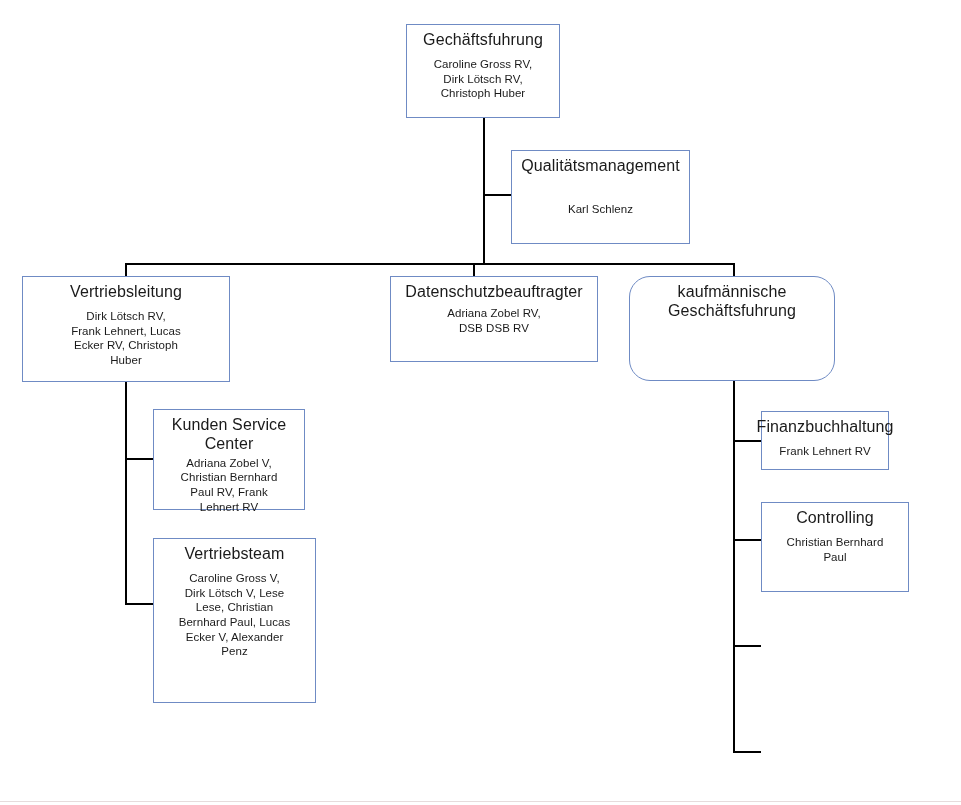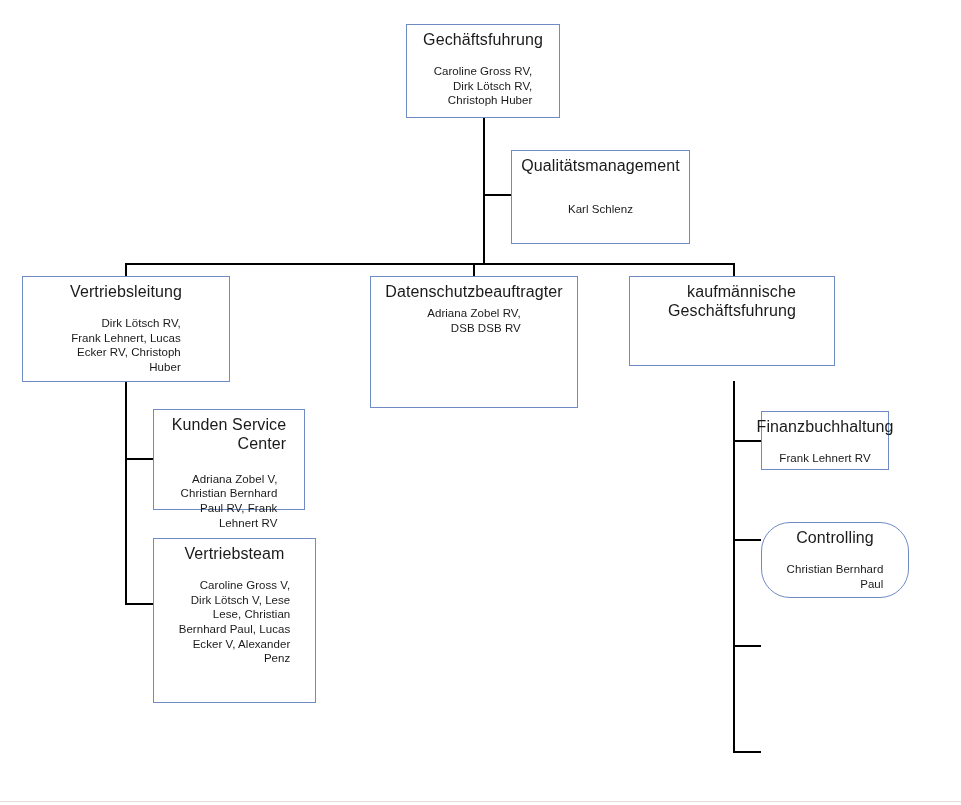--- a/index.html
+++ b/index.html
@@ -19,41 +19,41 @@
     overflow: hidden;
   }
   .node {
     position: absolute;
     box-sizing: border-box;
     border: 1.5px solid #6f8bc4;
     background: #ffffff;
     display: flex;
     flex-direction: column;
     align-items: center;
-    text-align: right;
+    text-align: center;
     padding: 6px 16px;
     z-index: 2;
   }
   .node .title {
     font-size: 16px;
     color: #1a1a1a;
     line-height: 1.18;
     font-weight: 400;
     letter-spacing: 0.1px;
   }
   .node .members {
     font-size: 11.5px;
     color: #1a1a1a;
     line-height: 1.28;
     font-weight: 400;
     letter-spacing: 0.05px;
     white-space: pre-line;
   }
   
-  .node.gap-sm .members { margin-top: 14px; }
+  .node.gap-sm .members { margin-top: 7px; }
   .node.gap-md .members { margin-top: 4px; }
   .node.gap-lg .members { margin-top: 26px; }
   .node.gap-xs .members { margin-top: 2px; }
 
   .connector {
     position: absolute;
     background: #000000;
     z-index: 1;
   }
   .connector.h { height: 2px; }
@@ -105,33 +105,33 @@
   </div>
 
   <div class="node gap-sm" style="left:22px; top:276px; width:208px; height:106px;">
     <div class="title">Vertriebsleitung</div>
     <div class="members">Dirk Lötsch RV,
 Frank Lehnert, Lucas
 Ecker RV, Christoph
 Huber</div>
   </div>
 
-  <div class="node gap-md" style="left:370px; top:276px; width:208px; height:132px;">
+  <div class="node gap-md" style="left:390px; top:276px; width:208px; height:86px;">
     <div class="title">Datenschutzbeauftragter</div>
     <div class="members">Adriana Zobel RV,
 DSB DSB RV</div>
   </div>
 
-  <div class="node gap-sm" style="left:629px; top:276px; width:206px; height:90px;">
+  <div class="node gap-sm" style="left:629px; top:276px; width:206px; height:105px;border-radius:21px;">
     <div class="title" style="white-space: pre-line;">kaufmännische
 Geschäftsfuhrung</div>
     <div class="members"></div>
   </div>
 
-  <div class="node gap-xs" style="left:153px; top:409px; width:152px; height:101px;gap:16px;">
+  <div class="node gap-xs" style="left:153px; top:409px; width:152px; height:101px;">
     <div class="title" style="white-space: pre-line;">Kunden Service
 Center</div>
     <div class="members">Adriana Zobel V,
 Christian Bernhard
 Paul RV, Frank
 Lehnert RV</div>
   </div>
 
   <div class="node gap-sm" style="left:153px; top:538px; width:163px; height:165px;">
     <div class="title">Vertriebsteam</div>
@@ -141,21 +141,21 @@
 Bernhard Paul, Lucas
 Ecker V, Alexander
 Penz</div>
   </div>
 
   <div class="node gap-sm" style="left:761px; top:411px; width:128px; height:59px;">
     <div class="title">Finanzbuchhaltung</div>
     <div class="members">Frank Lehnert RV</div>
   </div>
 
-  <div class="node gap-sm" style="left:761px; top:522px; width:148px; height:76px;border-radius:29px;">
+  <div class="node gap-sm" style="left:761px; top:502px; width:148px; height:90px;">
     <div class="title">Controlling</div>
     <div class="members">Christian Bernhard
 Paul</div>
   </div>
 
 
 
   <div class="page-rule" style="top:801px;"></div>
 
 </div>

